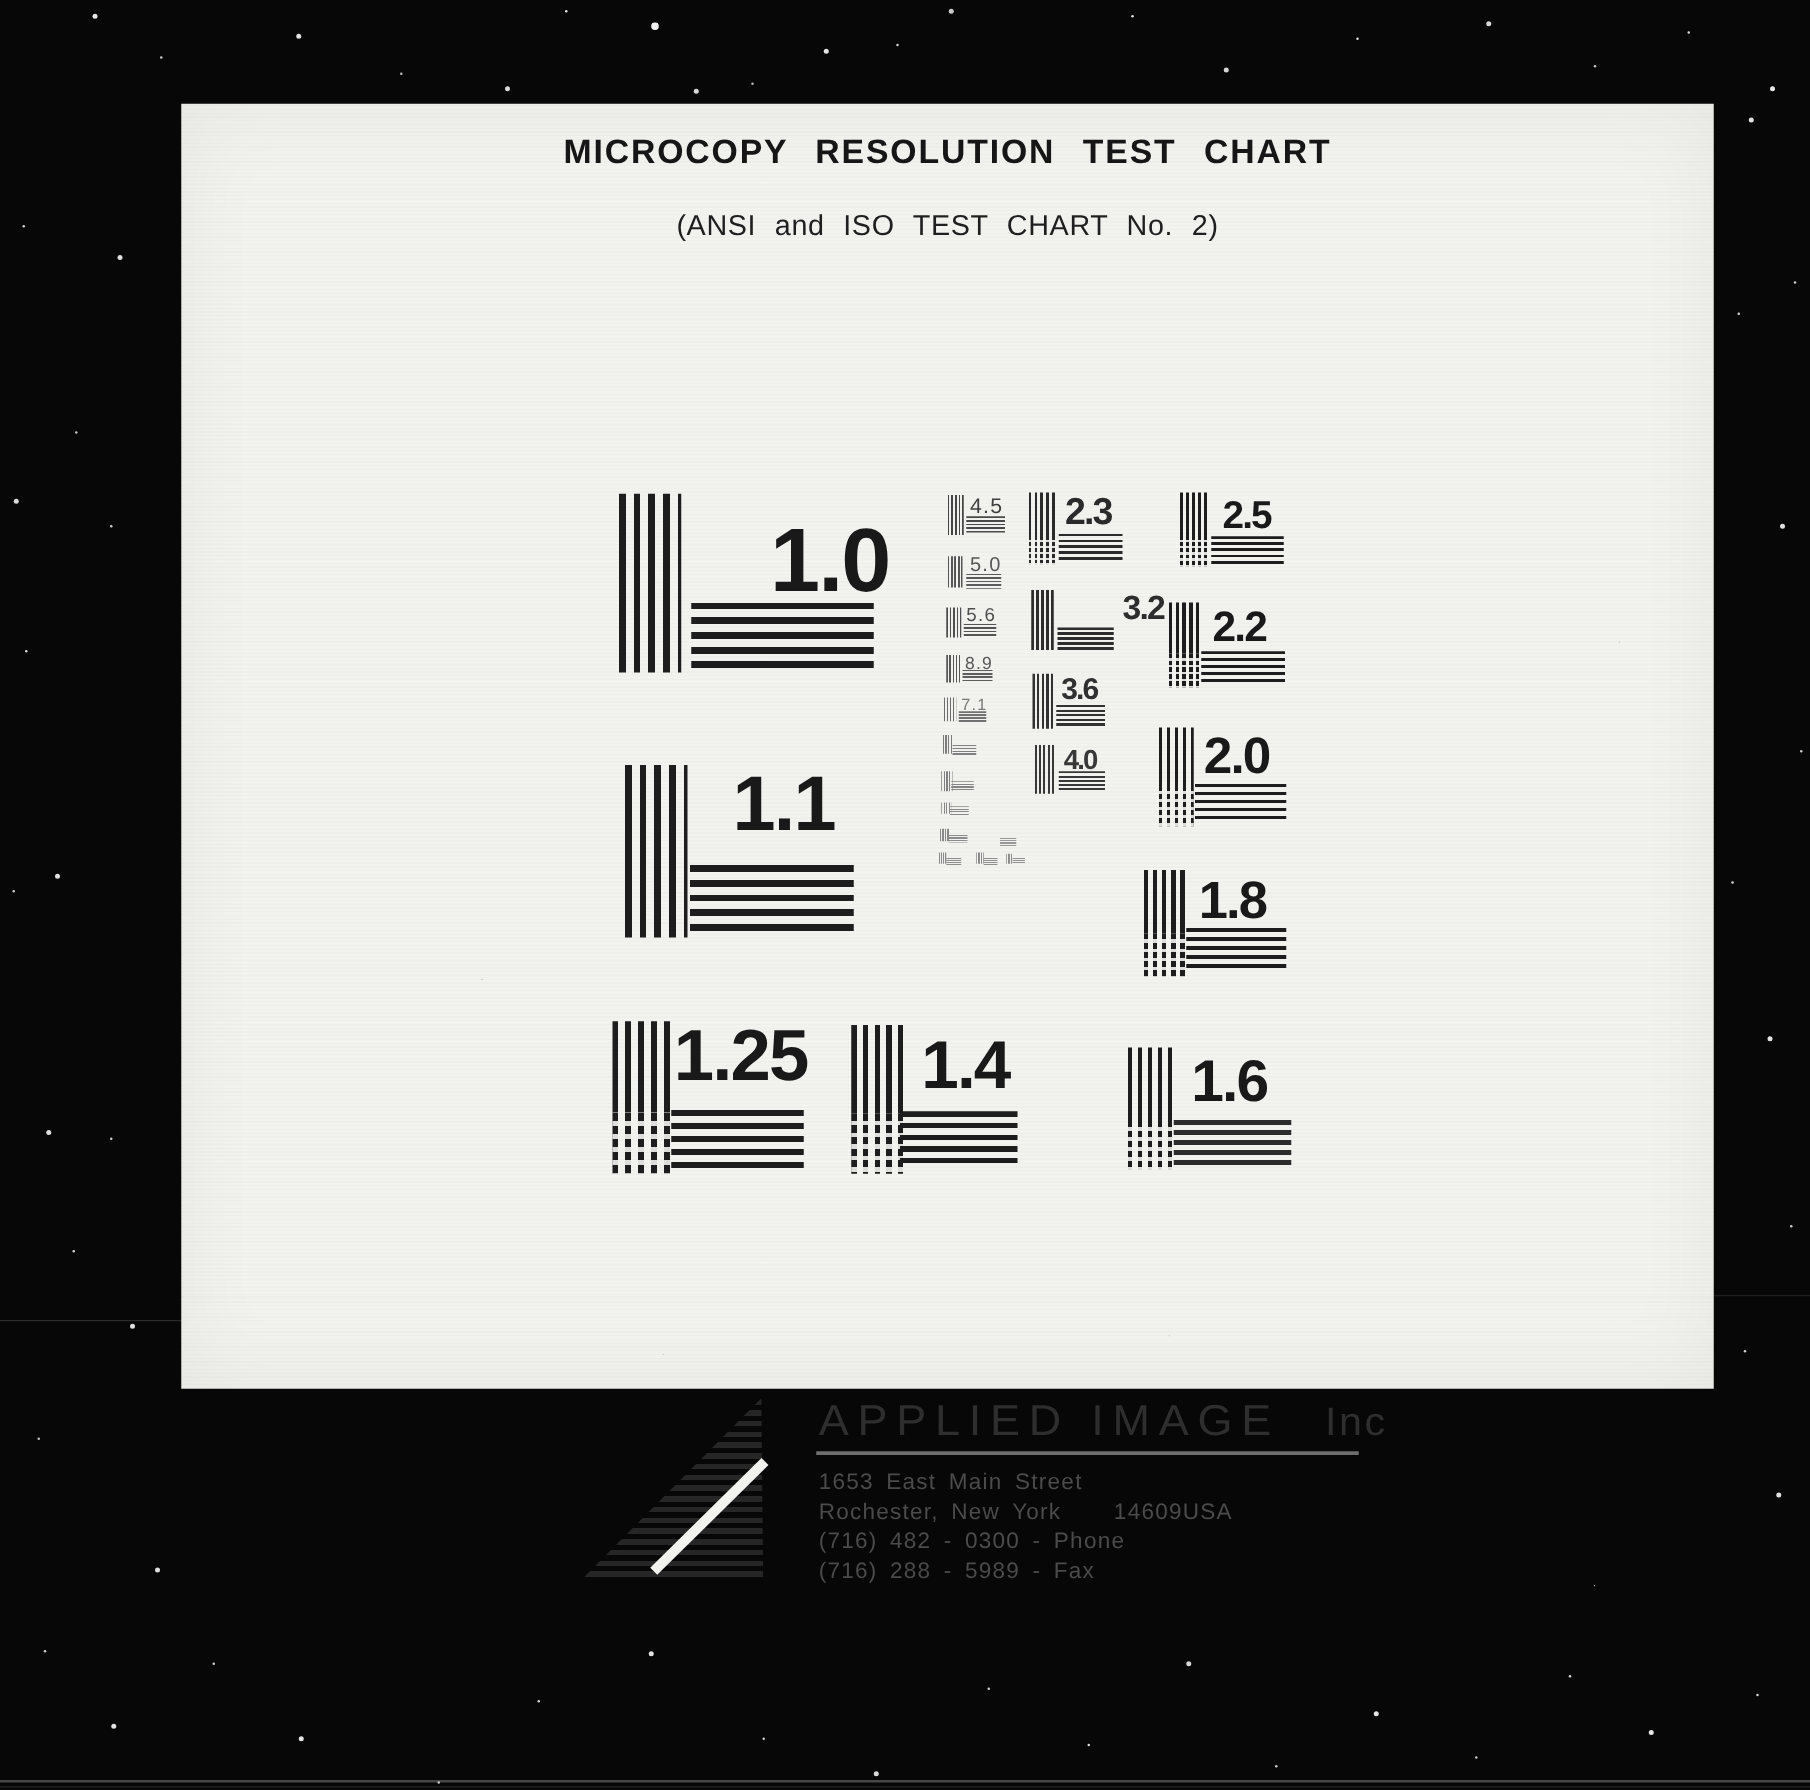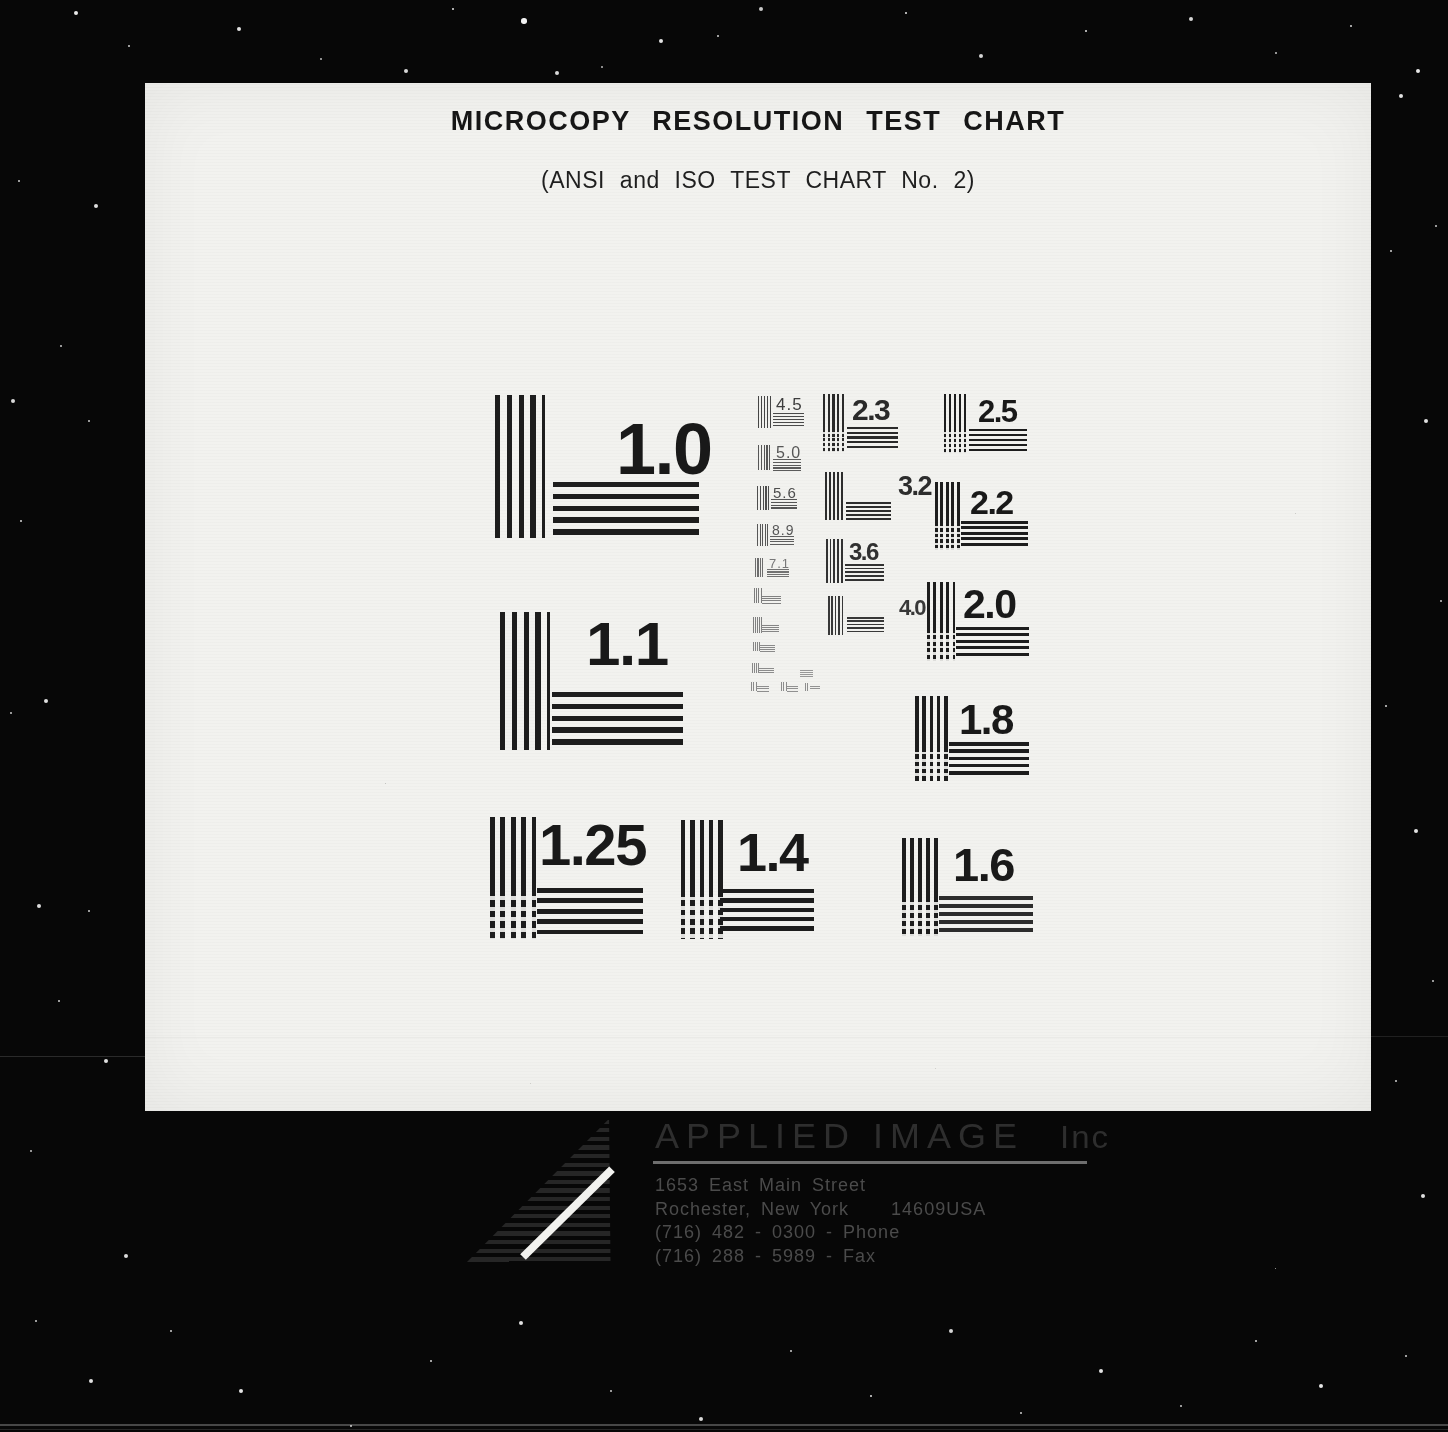--- a/index.html
+++ b/index.html
@@ -149,21 +149,21 @@
     </div>
 
     <div>
       <div class="vb" style="left:681px;top:456px;width:17px;height:44px;--p:3.7px;--bw:1.7px;--c:#323232;"></div>
       <div class="num" style="left:704px;top:457px;font-size:24px;color:#303030;">3.6</div>
       <div class="hb" style="left:700px;top:481px;width:39px;height:17px;--p:3.7px;--bw:1.7px;--c:#323232;"></div>
     </div>
 
     <div>
       <div class="vb" style="left:683px;top:513px;width:16px;height:39px;--p:3.4px;--bw:1.6px;--c:#383838;"></div>
-      <div class="num" style="left:706px;top:514px;font-size:22px;color:#383838;margin-left:48px;">4.0</div>
+      <div class="num" style="left:706px;top:514px;font-size:22px;color:#383838;">4.0</div>
       <div class="hb" style="left:702px;top:534px;width:37px;height:15px;--p:3.4px;--bw:1.6px;--c:#383838;"></div>
     </div>
 
     <div>
       <div class="vb soft" style="left:613px;top:313px;width:13px;height:32px;--p:3px;--bw:1.4px;--c:#454545;"></div>
       <div class="slbl" style="left:631px;top:313px;font-size:17px;color:#3d3d3d;">4.5</div>
       <div class="hb soft" style="left:628px;top:330px;width:31px;height:13px;--p:3px;--bw:1.4px;--c:#4a4a4a;"></div>
     </div>
 
     <div>

